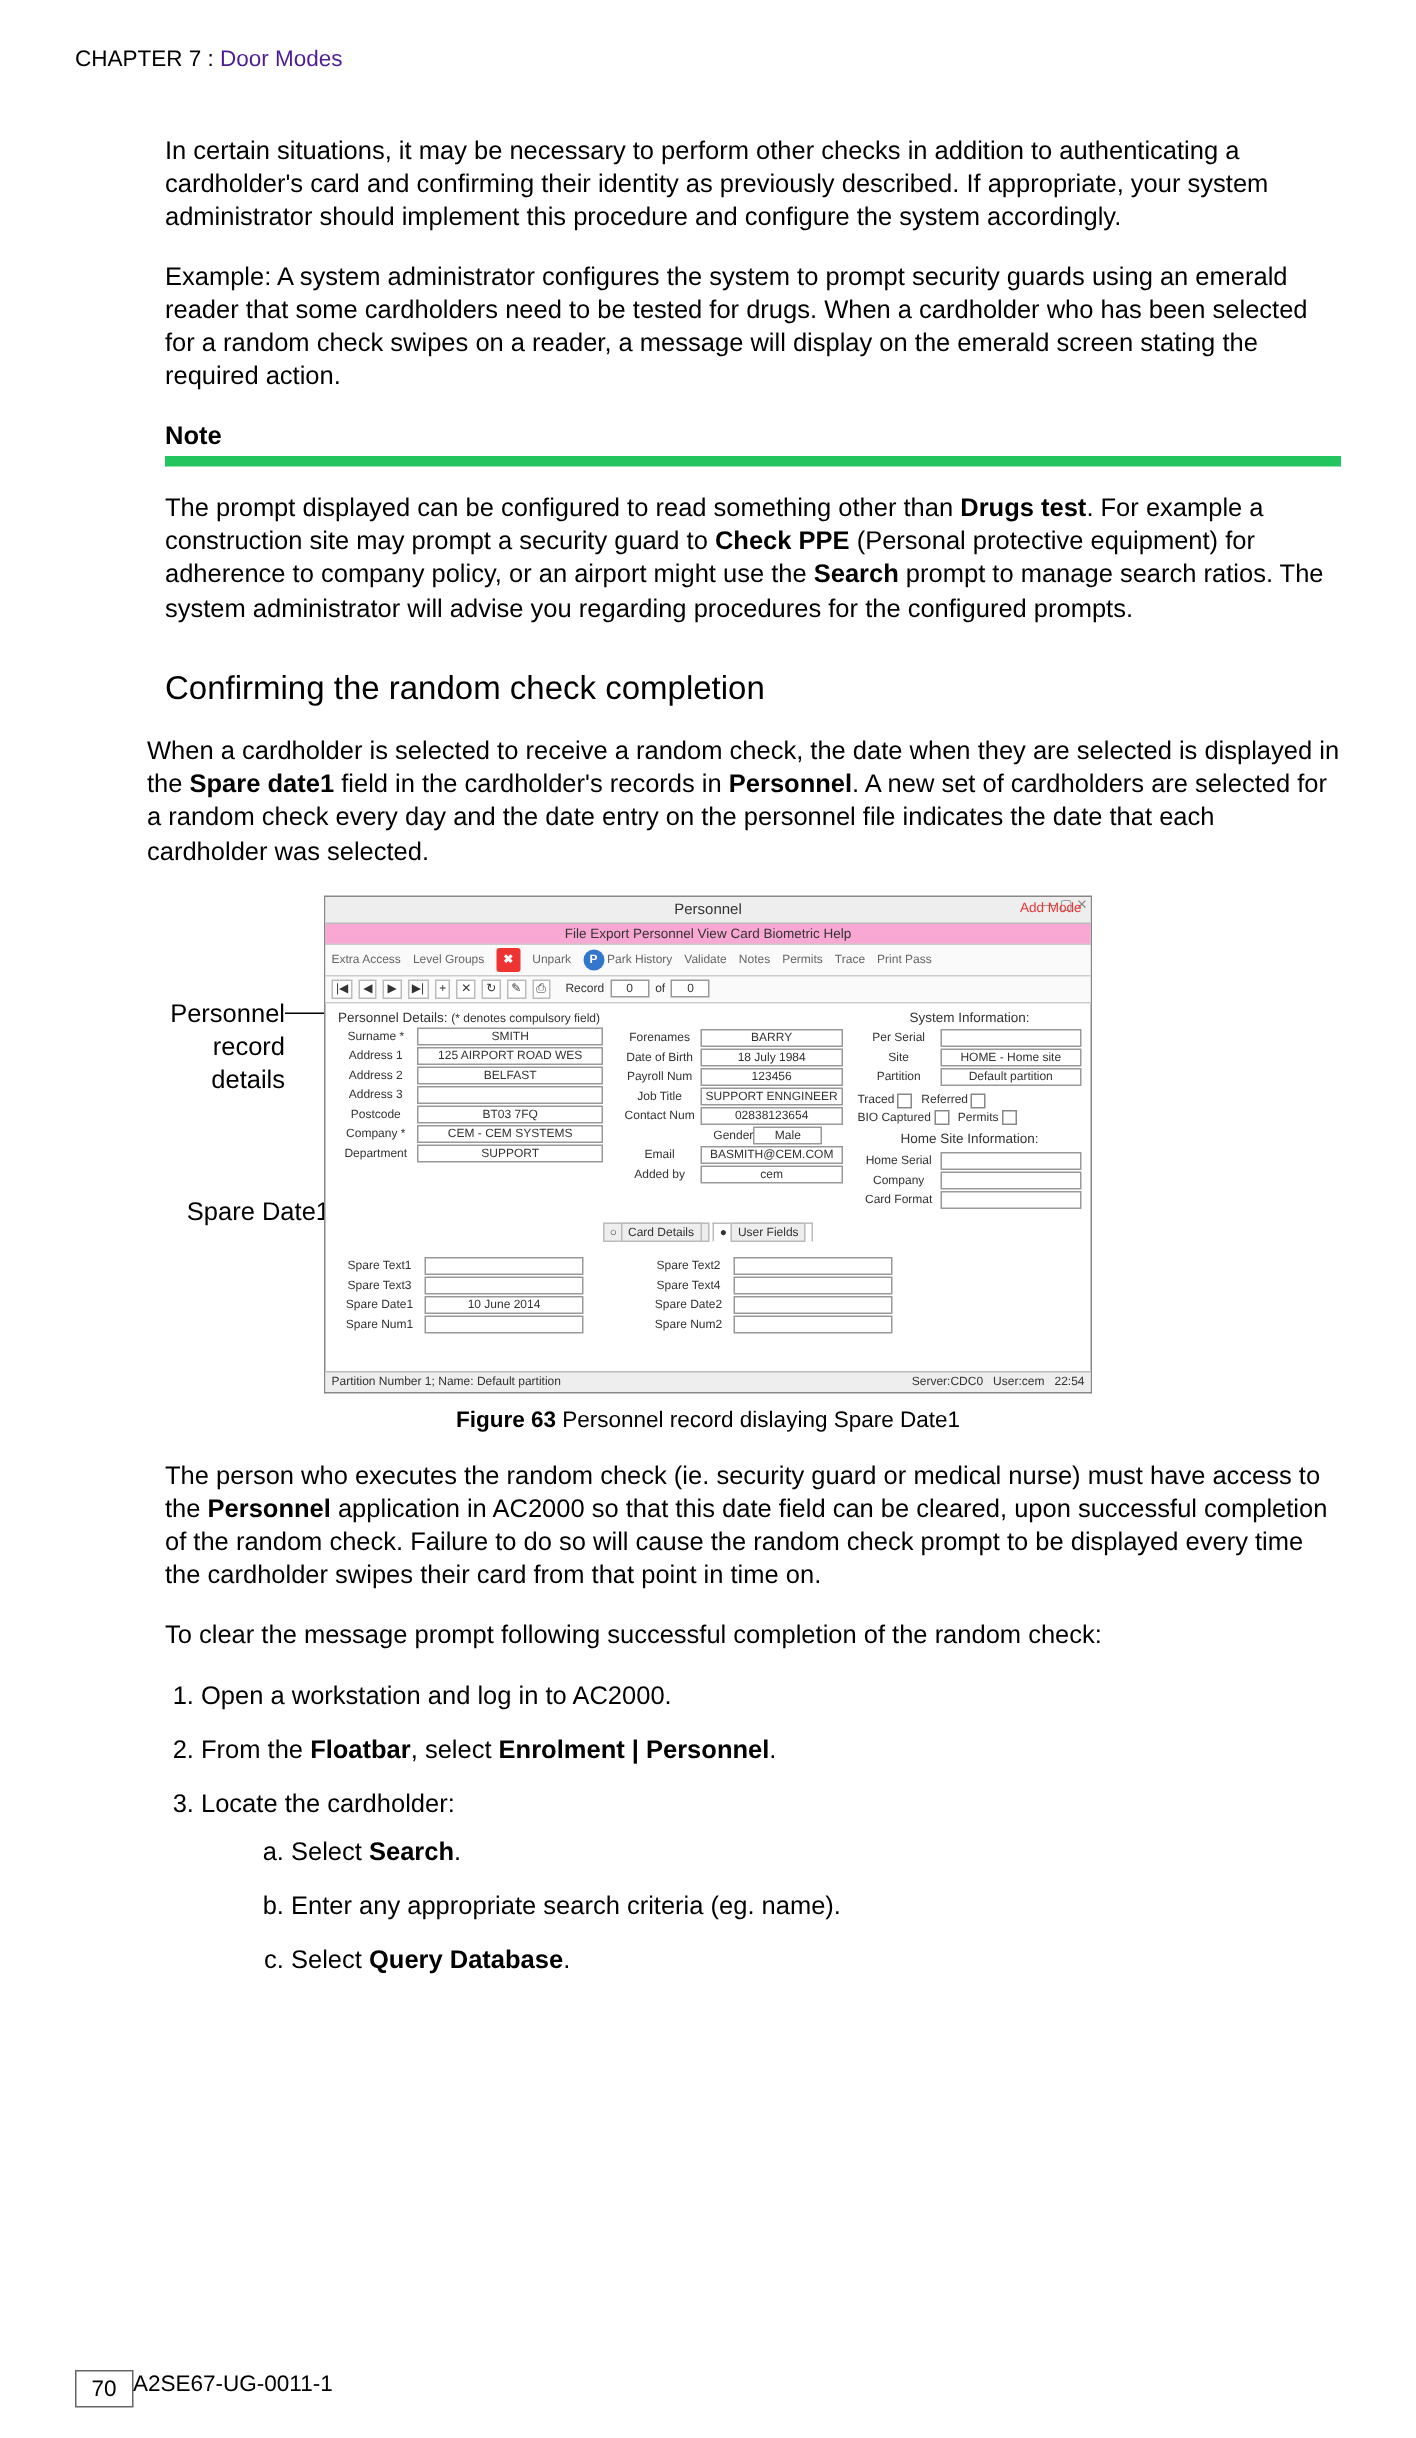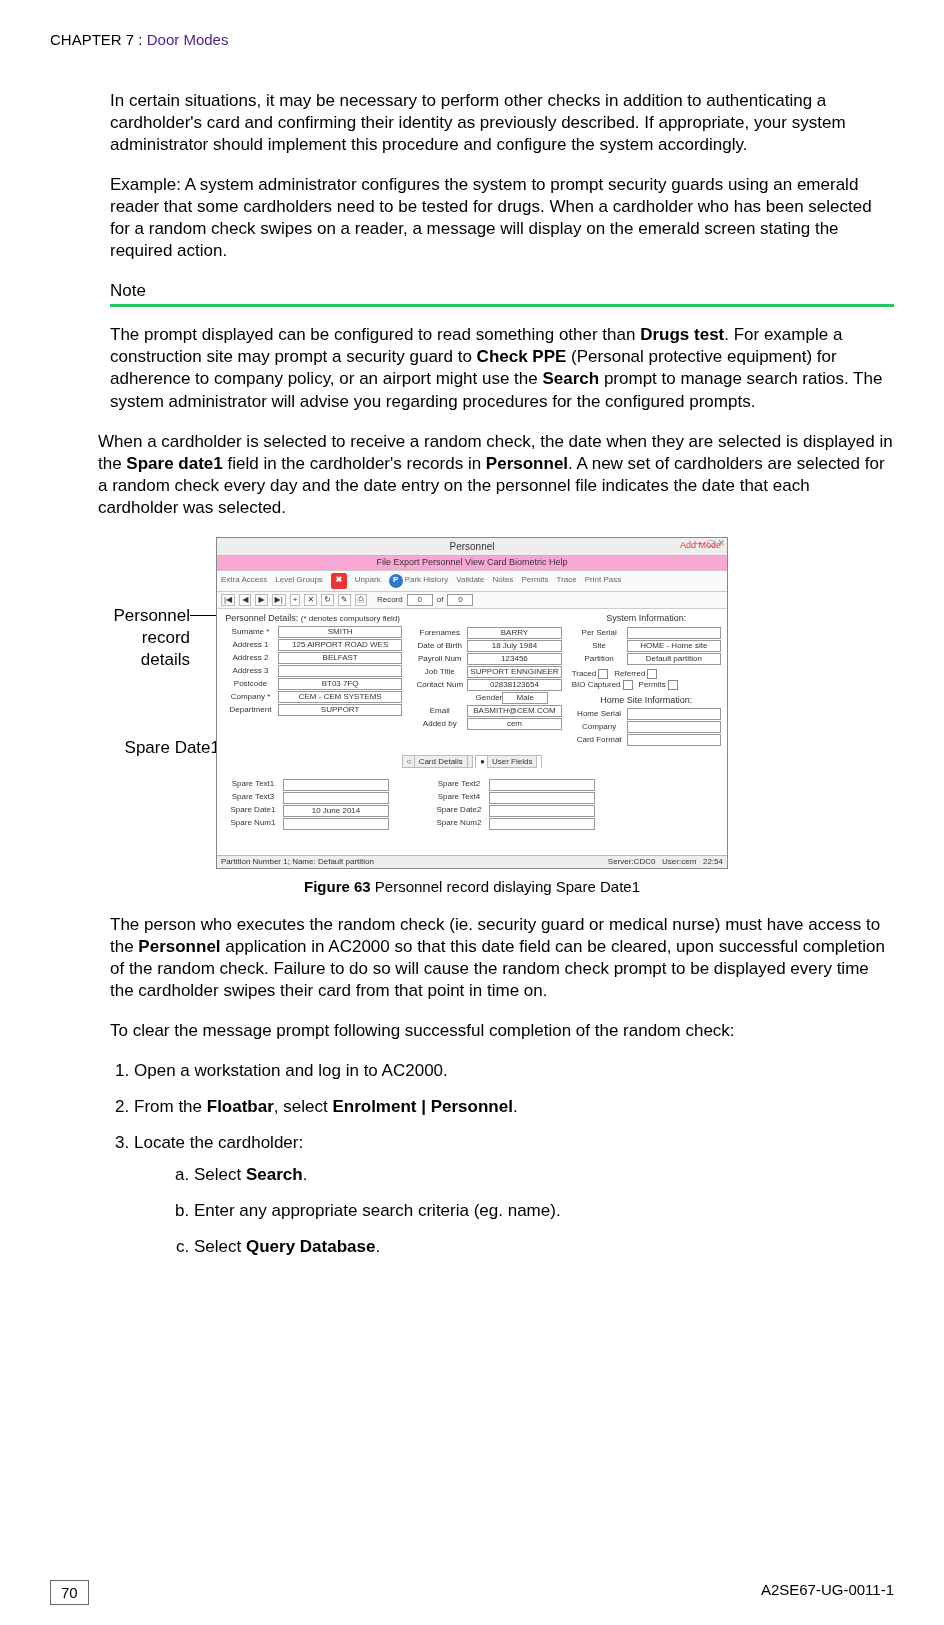--- a/index.html
+++ b/index.html
@@ -2,21 +2,21 @@
 <html><head>
 <meta charset="utf-8">
 <style>
   body{margin:0;background:#fff;font-family:Arial,Helvetica,sans-serif;color:#000;font-size:17px;line-height:1.3}
   .page{width:944px;min-height:1625px;margin:0 auto;box-sizing:border-box;padding:30px 50px 20px 50px;position:relative}
   .chapheader{font-size:15px;color:#000;margin-bottom:40px}
   .chapheader .num{font-weight:normal}
   .chapheader .title{color:#4c1d95}
   .sectnum{font-size:25px;margin:0 0 12px 18px}
   .body{margin-left:0;margin-bottom:18px}
-  .notehead{font-weight:normal;border-bottom:3px solid #22c55e;padding-bottom:2px;}
+  .notehead{font-weight:bold;border-bottom:7px solid #22c55e;padding-bottom:2px;}
   .subhead{font-size:22px;margin:28px 0 14px 0}
   .figwrap{text-align:center;margin:12px 0 6px 0;position:relative}
   .fakeapp{display:inline-block;border:1px solid #888;width:510px;height:330px;background:#fff;position:relative;font-size:9px;color:#333}
   .fakeapp-title{background:#eee;border-bottom:1px solid #bbb;padding:2px 4px;font-size:10px;position:relative}
   .fakeapp-title .winbtns{position:absolute;right:2px;top:0;font-size:9px;color:#888}
   .fakeapp-menu{background:#f9a8d4;border-bottom:1px solid #ccc;padding:1px 4px;font-size:9px}
   .fakeapp-toolbar{background:#fafafa;border-bottom:1px solid #ccc;padding:2px 4px;font-size:8px;display:flex;gap:8px;align-items:center;position:relative}
   .fakeapp-toolbar .ticon{display:inline-flex;align-items:center;gap:2px;color:#666}
   .fakeapp-toolbar .red-x{width:16px;height:16px;background:#e33;color:#fff;display:inline-flex;align-items:center;justify-content:center;font-weight:bold;border-radius:2px}
   .fakeapp-toolbar .blue-p{width:14px;height:14px;border-radius:50%;background:#37c;color:#fff;display:inline-flex;align-items:center;justify-content:center;font-weight:bold}
@@ -38,21 +38,21 @@
   .sparecols{display:flex;gap:40px}
   .statusbar{position:absolute;bottom:0;left:0;right:0;background:#eee;border-top:1px solid #bbb;font-size:8px;padding:1px 4px;display:flex;justify-content:space-between}
   .callout{position:absolute;font-size:17px;text-align:right}
   .callout-line{position:absolute;background:#000;height:1px}
   .figcap{text-align:center;font-size:15px;margin:8px 0 14px 0}
   .figcap b{font-weight:bold}
   ol.main{margin:10px 0 0 0;padding-left:24px}
   ol.main>li{margin-bottom:14px}
   ol.sub{list-style:lower-alpha;margin:10px 0 0 0;padding-left:60px}
   ol.sub>li{margin-bottom:14px}
-  .footer{position:absolute;bottom:20px;left:50px;right:50px;display:flex;justify-content:space-between;font-size:15px}
+  .footer{position:absolute;bottom:20px;left:50px;right:50px;display:flex;font-size:15px}
   .footer .pn{border:1px solid #666;padding:2px 10px}
   .chklabel{font-size:8px;margin-right:2px}
   .chk{display:inline-block;width:8px;height:8px;border:1px solid #888;margin-right:6px}
 </style>
 </head>
 <body>
 
 <div class="page">
   <div class="chapheader">
     <span class="num">CHAPTER 7 :</span>
@@ -63,20 +63,21 @@
   <p class="body" style="margin-left:60px">In certain situations, it may be necessary to perform other checks in addition to authenticating a cardholder's card and confirming their identity as previously described. If appropriate, your system administrator should implement this procedure and configure the system accordingly.</p>
   <p class="body" style="margin-left:60px">Example: A system administrator configures the system to prompt security guards using an emerald reader that some cardholders need to be tested for drugs. When a cardholder who has been selected for a random check swipes on a reader, a message will display on the emerald screen stating the required action.</p>
 
   <div style="margin-left:60px">
     <div class="notehead">Note</div>
     <p class="body">
       <span>The prompt displayed can be configured to read something other than </span><b>Drugs test</b><span>. For example a construction site may prompt a security guard to </span><b>Check PPE</b><span> (Personal protective equipment) for adherence to company policy, or an airport might use the </span><b>Search</b><span> prompt to manage search ratios. The system administrator will advise you regarding procedures for the configured prompts.</span>
     </p>
   </div>
 
+  <div class="subhead" style="margin-left:60px">Confirming the random check completion</div>
 
   <p class="body" style="margin-left:48px">
     <span>When a cardholder is selected to receive a random check, the date when they are selected is displayed in the </span><b>Spare date1</b><span> field in the cardholder's records in </span><b>Personnel</b><span>. A new set of cardholders are selected for a random check every day and the date entry on the personnel file indicates the date that each cardholder was selected.</span>
   </p>
 
   <div class="figwrap">
 
     <div class="callout" style="left:30px;top:68px;width:110px">
       <div>Personnel</div>
       <div>record</div>

